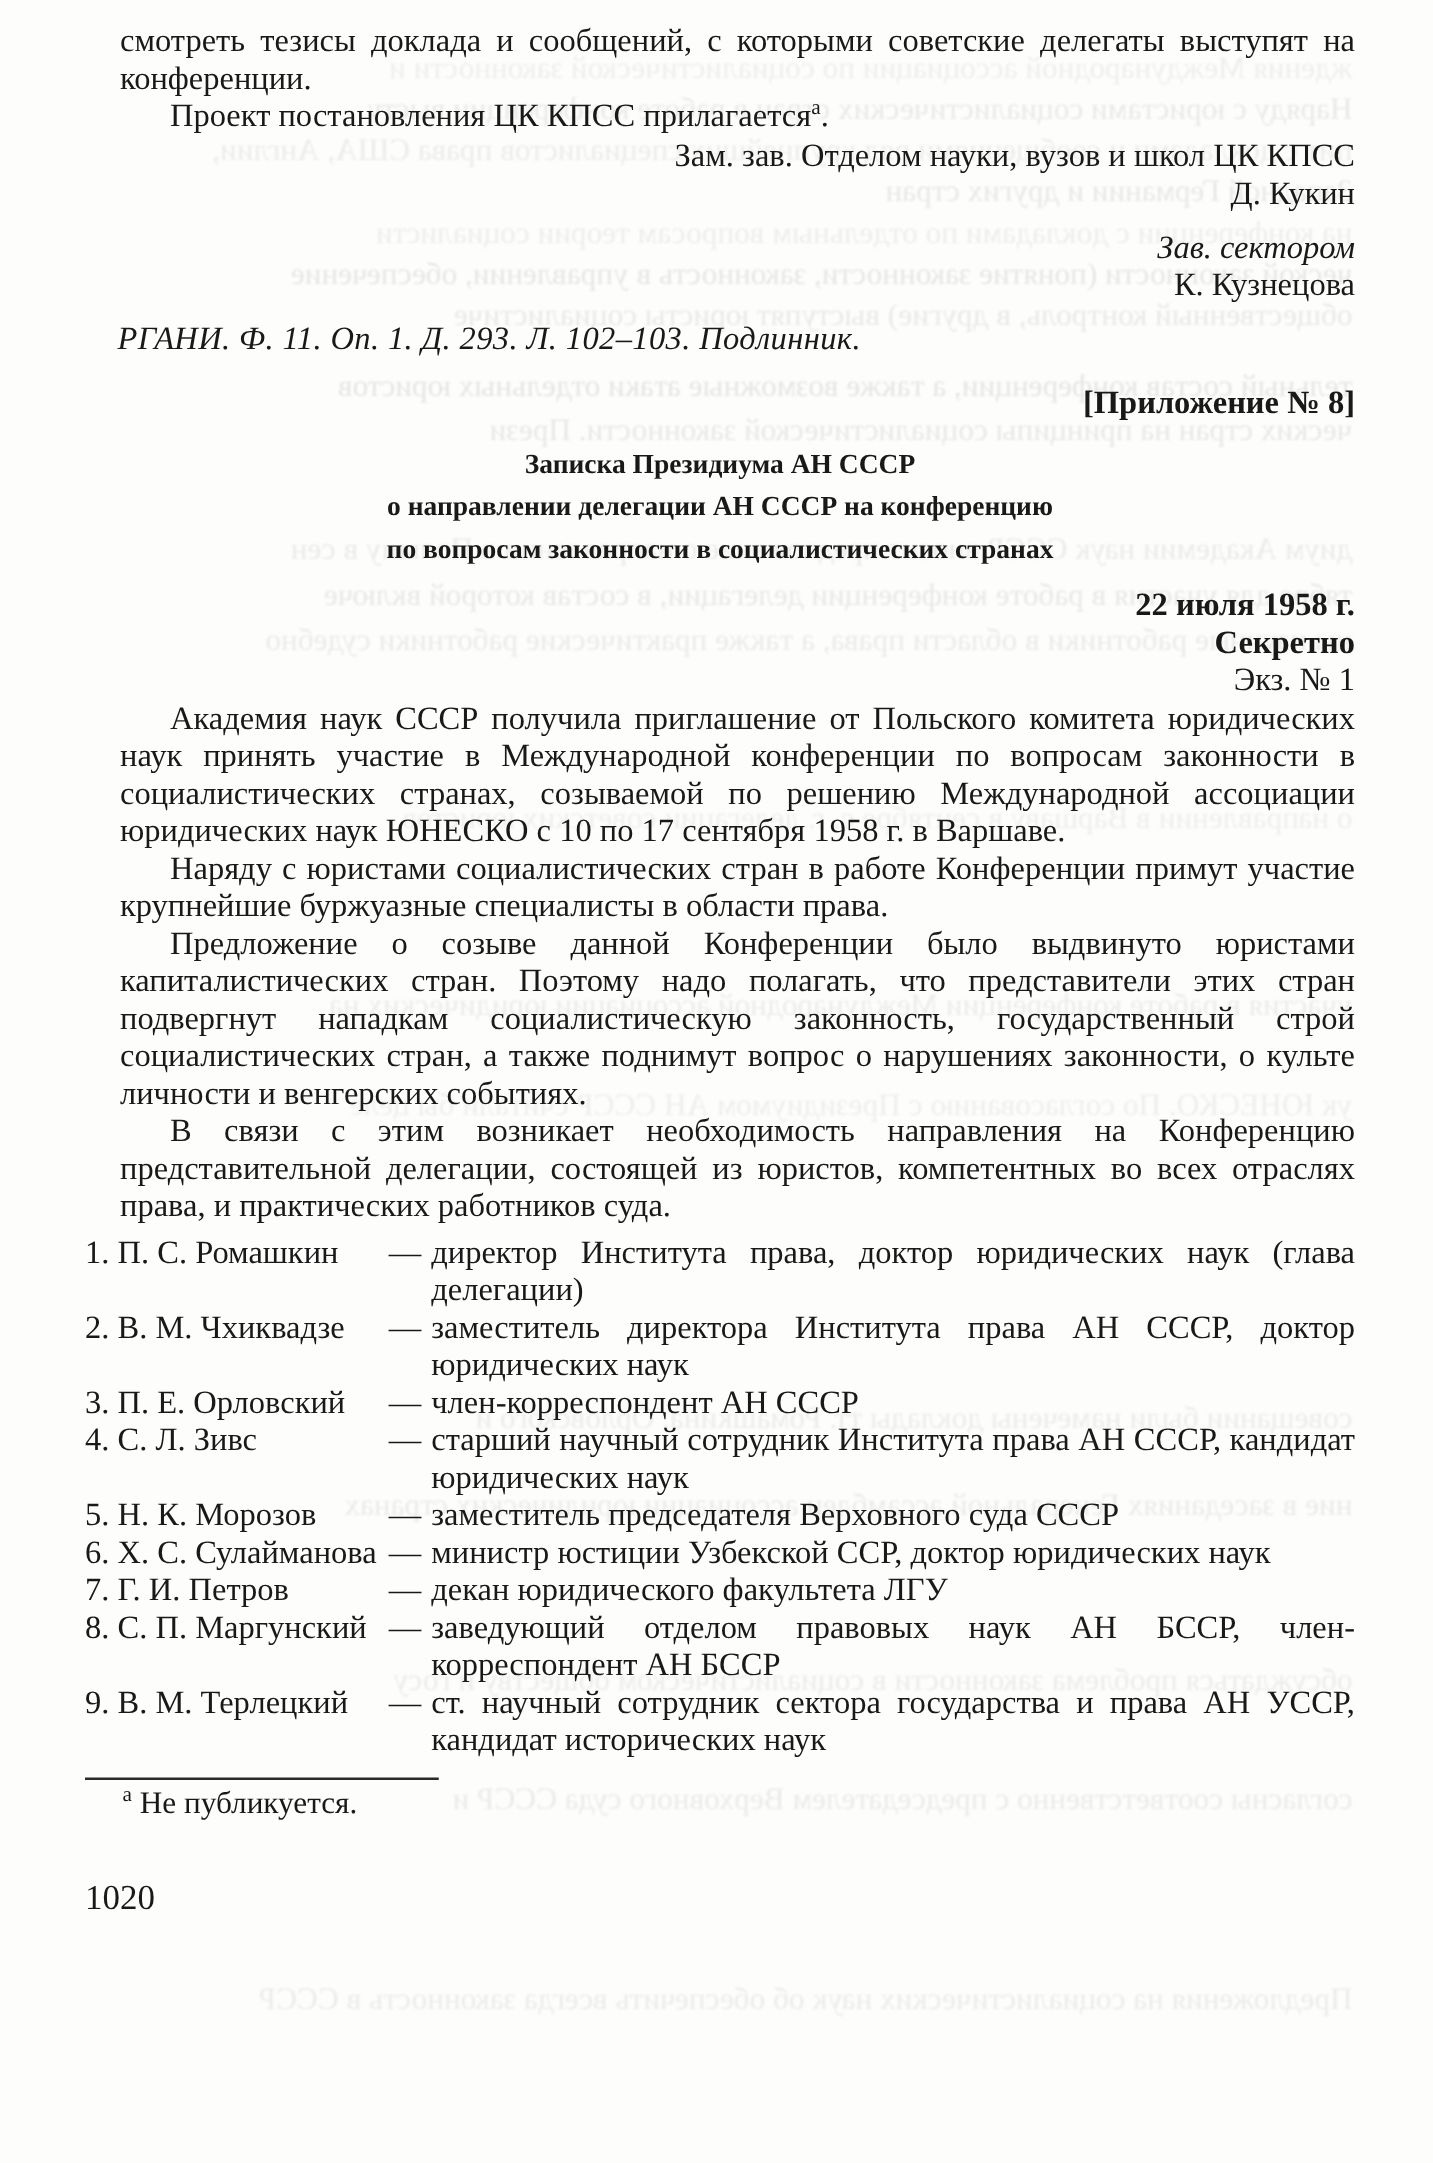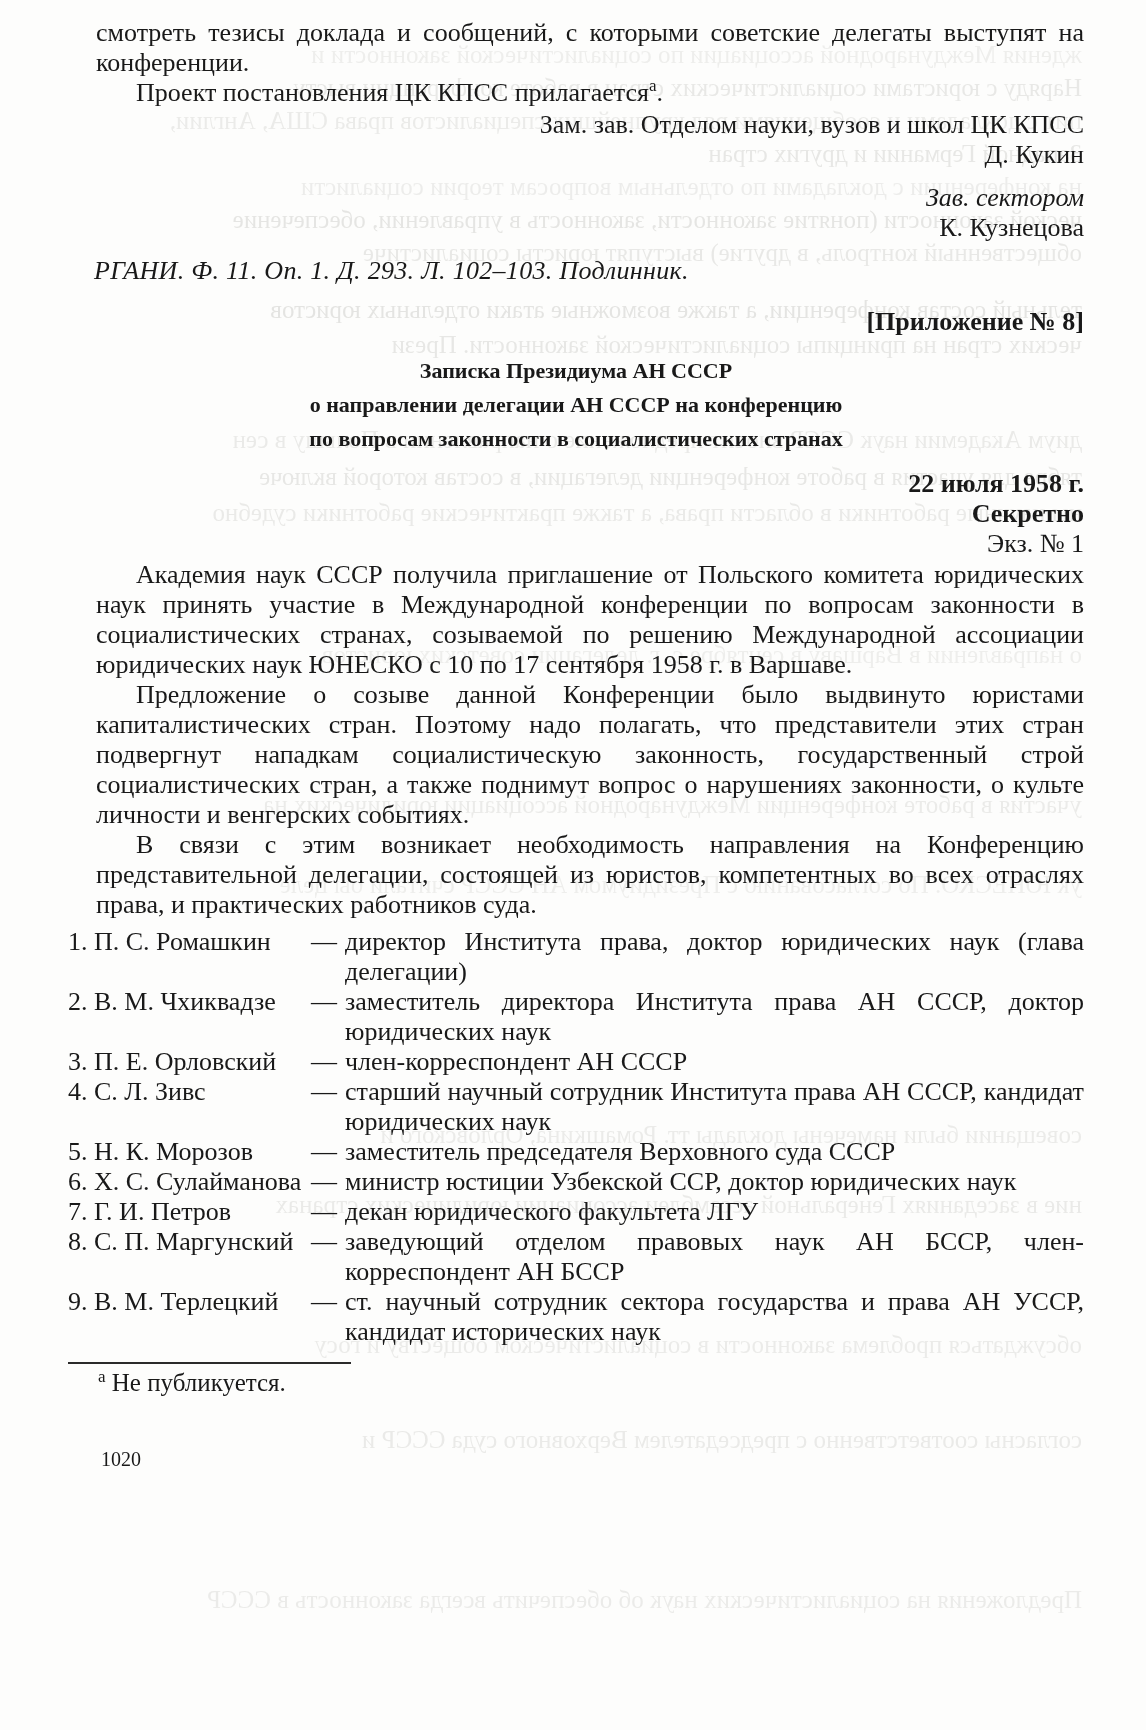--- a/index.html
+++ b/index.html
@@ -98,22 +98,21 @@
     border-top: 2px solid #2a2a2a;
     margin-top: 15px;
   }
   .footnote {
     margin-top: 4px;
     text-indent: 30px;
     font-size: 25px;
   }
   .page-number {
     margin-top: 46px;
-    font-size: 20px;
-    margin-left: 33px;
+    font-size: 28px;
   }
 </style>
 </head>
 <body>
 
 <div class="page">
 
   <div class="bleed" aria-hidden="true">
     <div class="f0">ждения Международной ассоциации по социалистической законности и</div>
     <div class="f1">Наряду с юристами социалистических стран в работе конференции высту</div>
@@ -157,20 +156,21 @@
     <h1 class="doc-title"><span>Записка Президиума АН СССР</span><br><span>о направлении делегации АН СССР на конференцию</span><br><span>по вопросам законности в социалистических странах</span></h1>
 
     <div class="date-block">
       <div class="bold">22 июля 1958 г.</div>
       <div class="bold">Секретно</div>
       <div>Экз. № 1</div>
     </div>
 
     <div class="paras">
       <p class="body indent">Академия наук СССР получила приглашение от Польского комитета юридических наук принять участие в Международной конференции по вопросам законности в социалистических странах, созываемой по решению Международной ассоциации юридических наук ЮНЕСКО с 10 по 17 сентября 1958 г. в Варшаве.</p>
+      <p class="body indent">Наряду с юристами социалистических стран в работе Конференции примут участие крупнейшие буржуазные специалисты в области права.</p>
       <p class="body indent">Предложение о созыве данной Конференции было выдвинуто юристами капиталистических стран. Поэтому надо полагать, что представители этих стран подвергнут нападкам социалистическую законность, государственный строй социалистических стран, а также поднимут вопрос о нарушениях законности, о культе личности и венгерских событиях.</p>
       <p class="body indent">В связи с этим возникает необходимость направления на Конференцию представительной делегации, состоящей из юристов, компетентных во всех отраслях права, и практических работников суда.</p>
     </div>
 
     <div class="delegates">
       <div class="delegate">
         <div class="d-name">1. П. С. Ромашкин</div>
         <div class="d-dash">—</div>
         <div class="d-desc">директор Института права, доктор юридических наук (глава делегации)</div>
       </div>

